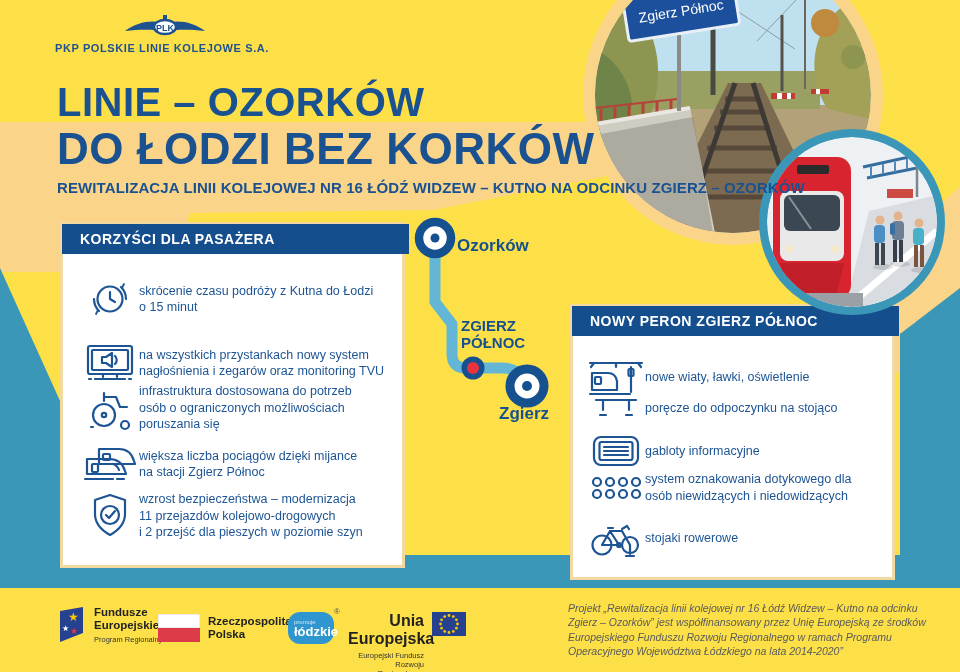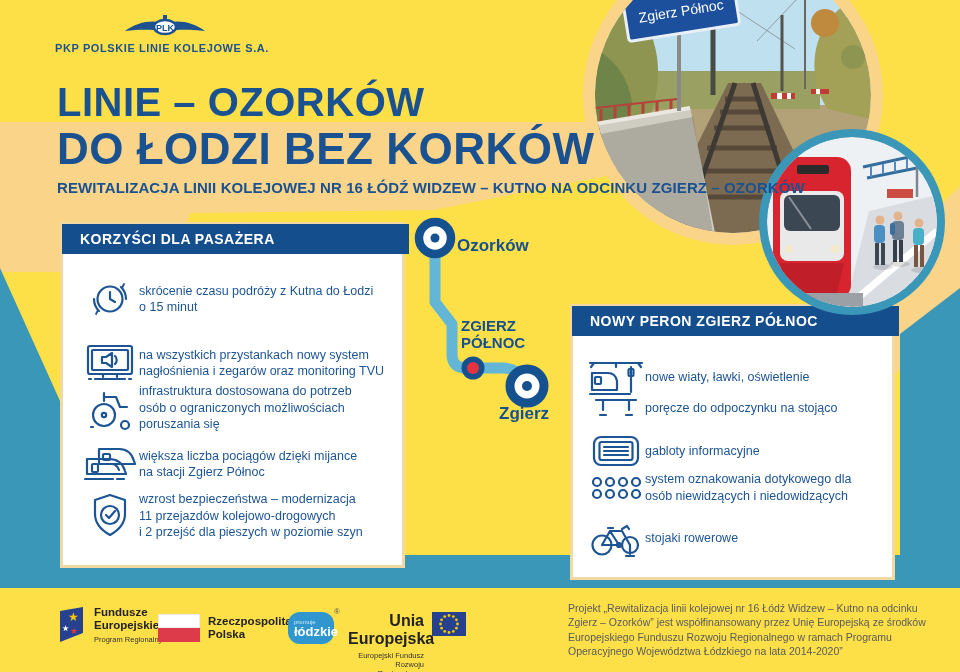--- a/index.html
+++ b/index.html
@@ -30,21 +30,21 @@
   .itxt{margin:0;font-size:12.5px;line-height:1.32;color:#1d5494;white-space:pre-line;}
   .lineart{stroke:#1d5494;fill:none;stroke-width:2.2;stroke-linecap:round;stroke-linejoin:round;}
   
   #mapsvg{position:absolute;left:400px;top:210px;z-index:4;}
   .maplabel{position:absolute;z-index:4;font-weight:bold;color:#17508e;}
   
   .flogo{position:absolute;z-index:5;}
   .fl-name{font-size:11.5px;font-weight:bold;color:#222;line-height:1.15;}
   .fl-sub{font-size:7.5px;color:#333;}
   #disclaimer{position:absolute;left:568px;top:601px;width:380px;z-index:5;font-size:10.5px;
-    line-height:1.38;color:#595a5c;white-space:pre-line;}
+    line-height:1.38;color:#595a5c;white-space:pre-line;font-style:italic;}
 </style>
 </head>
 <body>
 
 <div id="canvas">
 
   <svg id="bg" width="960" height="672" viewBox="0 0 960 672">
     <polygon points="0,122 648,122 648,168 433,210 190,213 158,310 95,272 0,272" fill="#f9d489"></polygon>
     <polygon points="960,186 960,300 848,430 788,352" fill="#f9d489"></polygon>
     <polygon points="0,268 130,556 0,556" fill="#3b97b7"></polygon>

